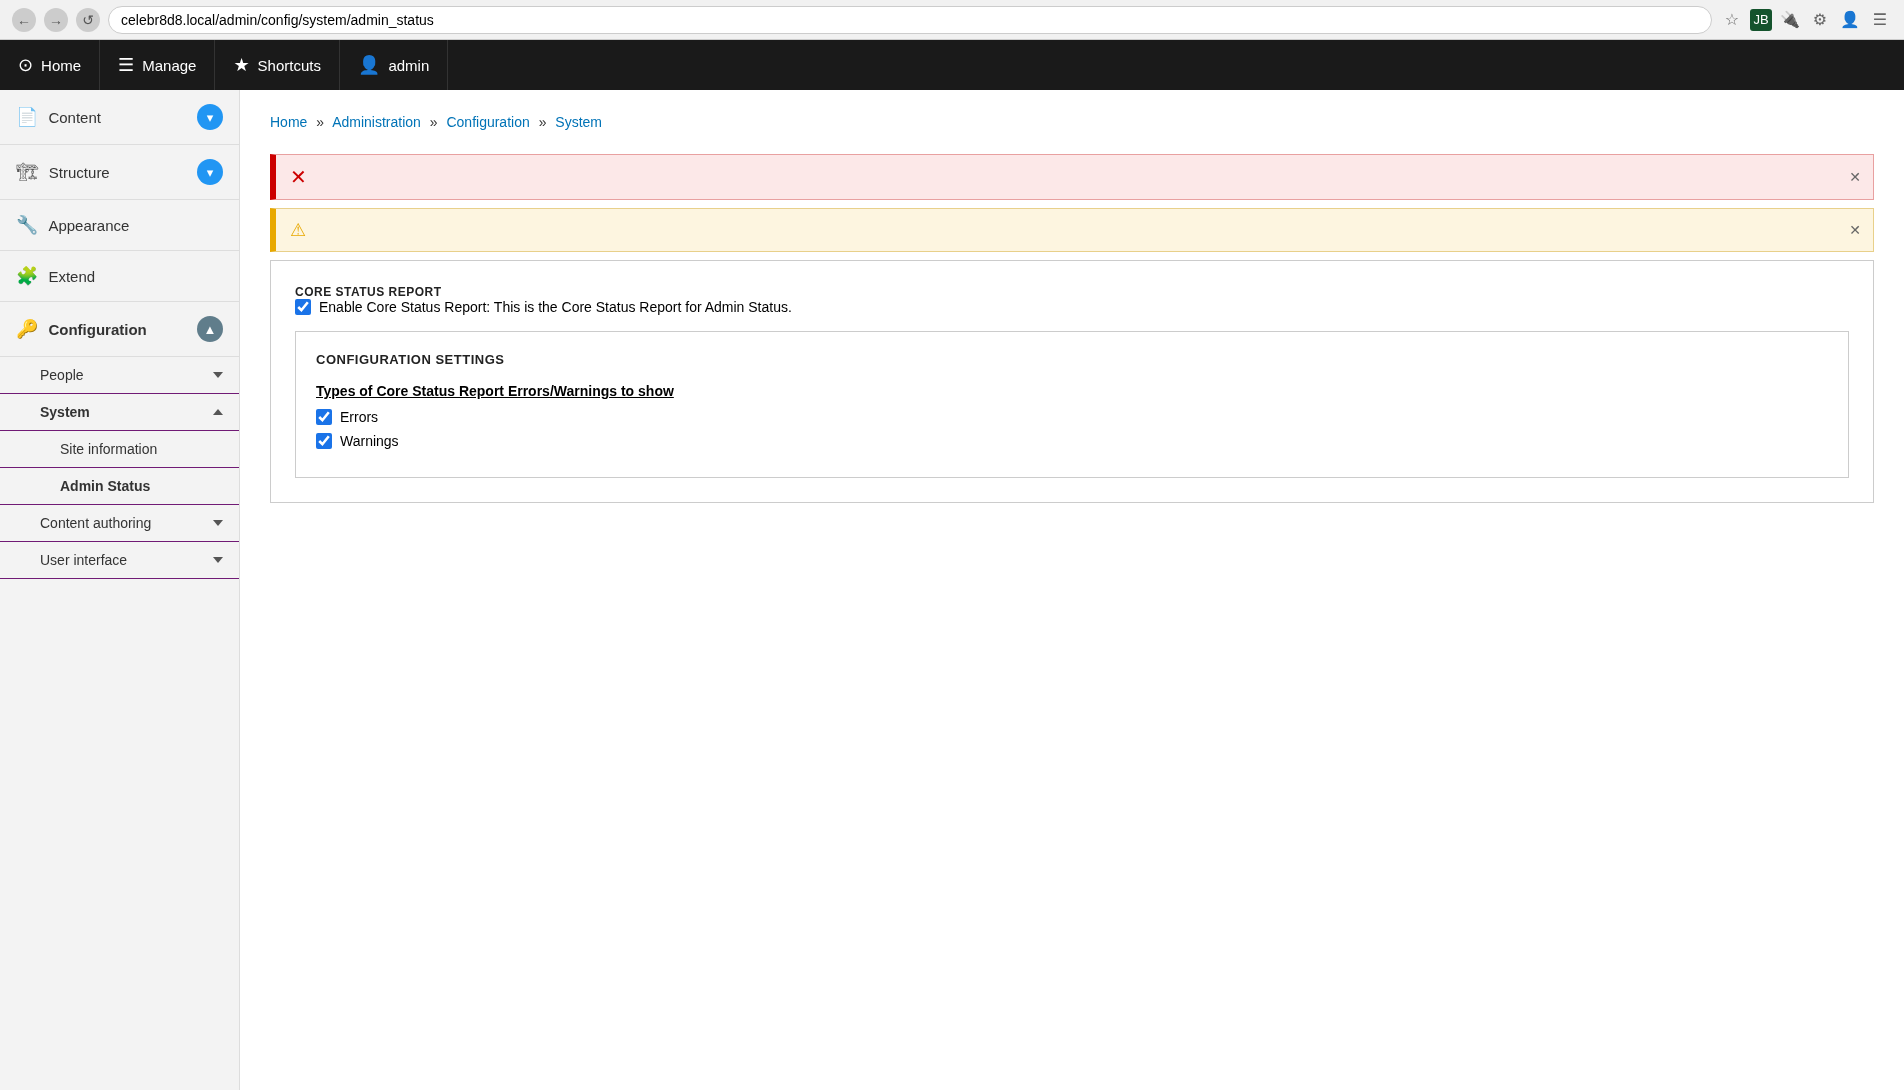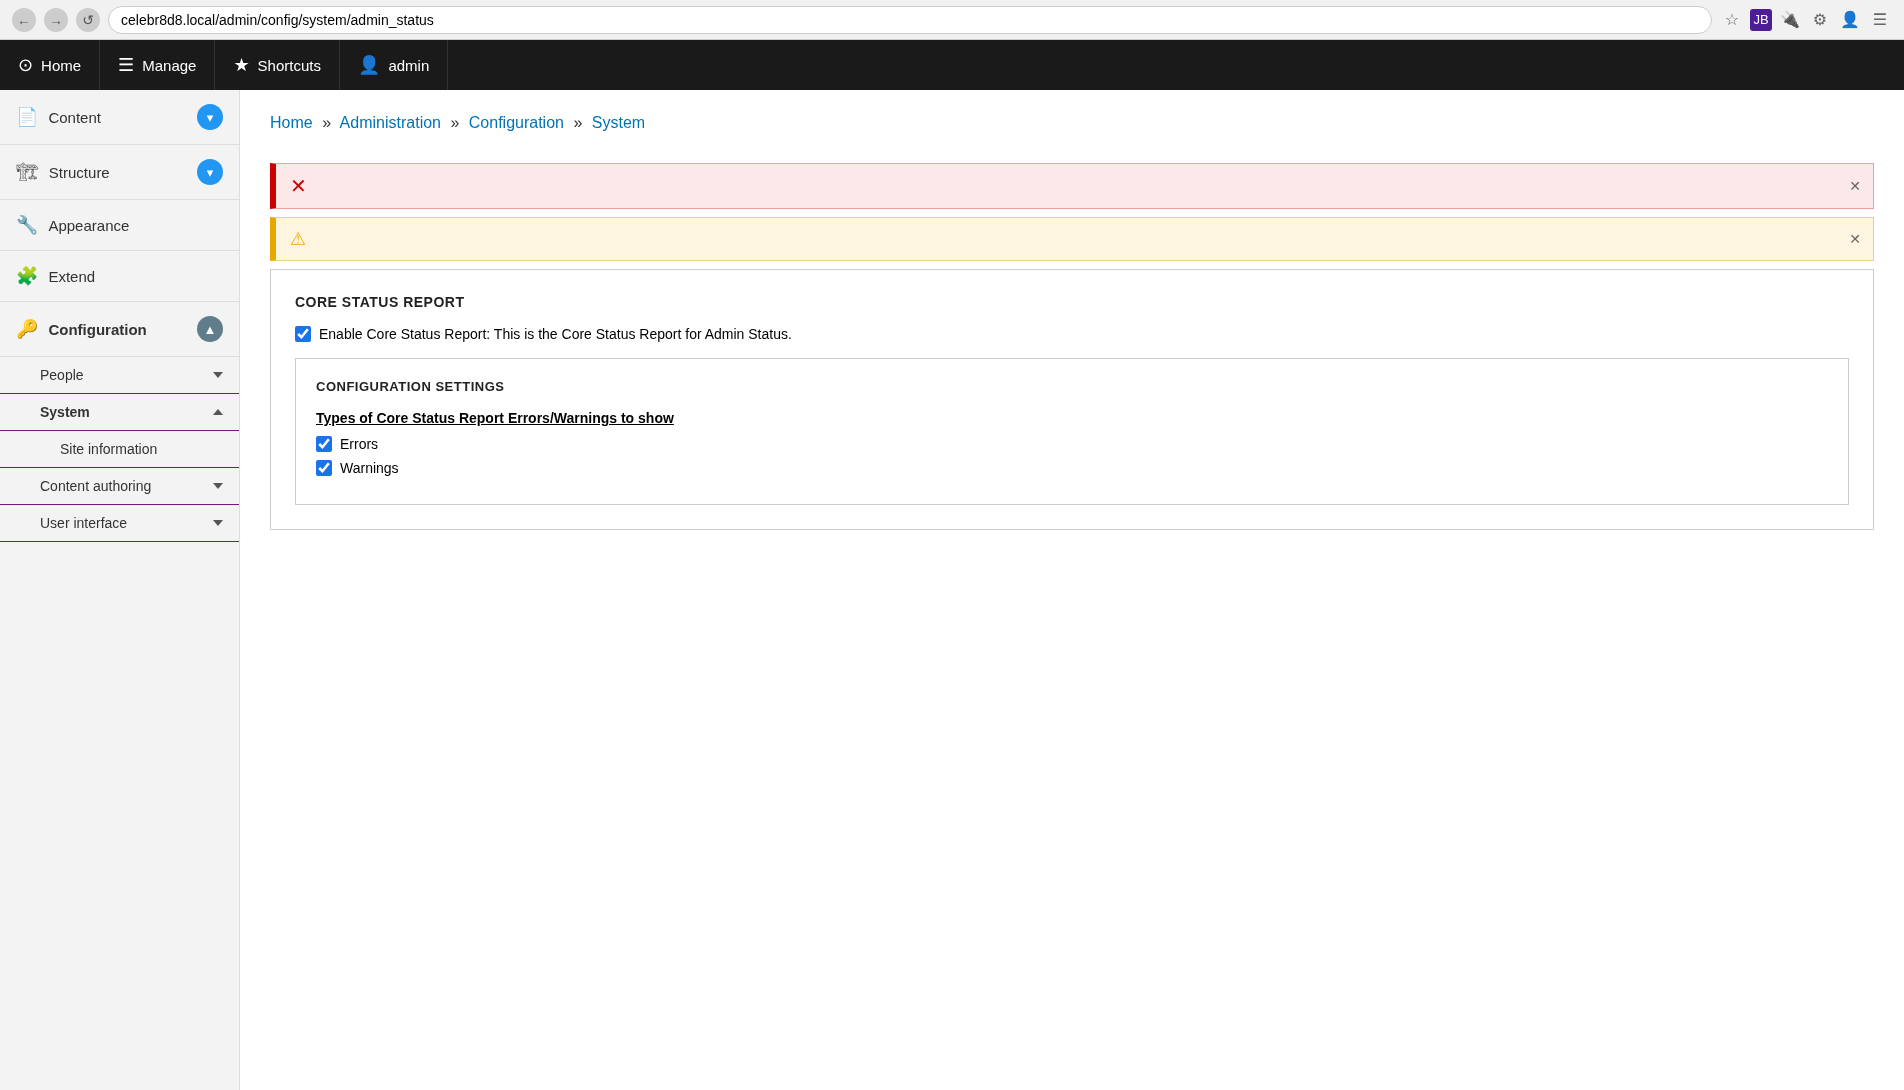--- a/index.html
+++ b/index.html
@@ -73,21 +73,21 @@
       display: flex; align-items: center; justify-content: center;
       color: #fff; font-size: 13px;
     }
 
     
     .main-content {
       flex: 1; padding: 24px 30px; background: #fff;
     }
 
     
-    .breadcrumb { margin-bottom: 31px; font-size: 16px; }
+    .breadcrumb { margin-bottom: 24px; font-size: 14px; }
     .breadcrumb a { color: #0073b7; text-decoration: none; }
     .breadcrumb .sep { color: #333; margin: 0 5px; }
 
     
     .alert-bar {
       display: flex; align-items: center; justify-content: space-between;
       margin-bottom: 8px; border: 1px solid;
     }
     .alert-bar.error {
       background: #fce8e8; border-color: #e8a0a0; border-left: 6px solid #c00;
@@ -99,22 +99,22 @@
     .alert-bar .alert-close { padding: 8px 12px; cursor: pointer; color: #666; font-size: 14px; }
 
     
     .description { margin: 16px 0; line-height: 1.6; color: #333; font-size: 14px; }
 
     
     .card {
       border: 1px solid #ccc; padding: 24px; margin-top: 8px;
     }
     .card-title {
-      font-size: 14px; font-weight: bold; text-transform: uppercase;
-      letter-spacing: 0.5px; margin-bottom: 16px; color: #222;
+      font-size: 12px; font-weight: bold; text-transform: uppercase;
+      letter-spacing: 0.5px; margin-bottom: 0; color: #222;
     }
     .checkbox-row { display: flex; align-items: flex-end; gap: 8px; margin-bottom: 8px; font-size: 14px; }
     .checkbox-row input[type="checkbox"] { width: 16px; height: 16px; accent-color: #1a73e8; }
 
     
     .inner-card { border: 1px solid #ccc; padding: 20px; margin-top: 16px; }
     .inner-card-title {
       font-size: 13px; font-weight: bold; text-transform: uppercase;
       letter-spacing: 0.5px; margin-bottom: 16px; color: #222;
     }
@@ -131,21 +131,21 @@
 </head>
 <body>
 
 <div class="browser-chrome">
   <button class="browser-nav-btn">←</button>
   <button class="browser-nav-btn">→</button>
   <button class="browser-nav-btn">↺</button>
   <input class="browser-url-bar" type="text" value="celebr8d8.local/admin/config/system/admin_status" style="">
   <div class="browser-icons">
     <div class="browser-icon">☆</div>
-    <div class="browser-icon" style="font-size:13px;background:#4c1d95;color:#fff;border-radius:3px;width:22px;height:22px;">JB</div>
+    <div class="browser-icon" style="font-size:13px;background:#14532d;color:#fff;border-radius:3px;width:22px;height:22px;">JB</div>
     <div class="browser-icon">🔌</div>
     <div class="browser-icon">⚙</div>
     <div class="browser-icon">👤</div>
     <div class="browser-icon">☰</div>
   </div>
 </div>
 
 <nav class="admin-toolbar">
   <a class="admin-toolbar-item">
     <span class="icon">⊙</span>
@@ -214,20 +214,23 @@
 
     <div class="sidebar-sub-item active" style="display:flex;justify-content:space-between;align-items:center;font-weight:bold;">
       <span>System</span>
       <span class="arrow-up"></span>
     </div>
 
     <div class="sidebar-sub-item" style="padding-left:60px;">
       <span>Site information</span>
     </div>
 
+    <div class="sidebar-sub-item active-sub" style="padding-left:60px;font-weight:bold;">
+      <span>Admin Status</span>
+    </div>
 
 
     <div class="sidebar-sub-item" style="display:flex;justify-content:space-between;align-items:center;">
       <span>Content authoring</span>
       <span class="arrow-down"></span>
     </div>
 
     <div class="sidebar-sub-item" style="display:flex;justify-content:space-between;align-items:center;">
       <span>User interface</span>
       <span class="arrow-down"></span>

